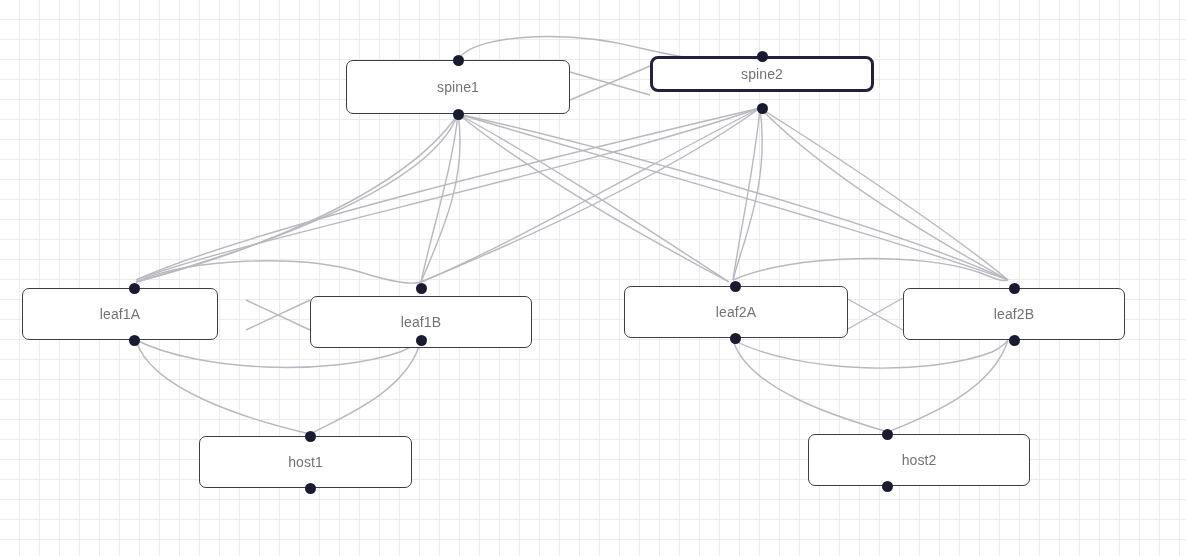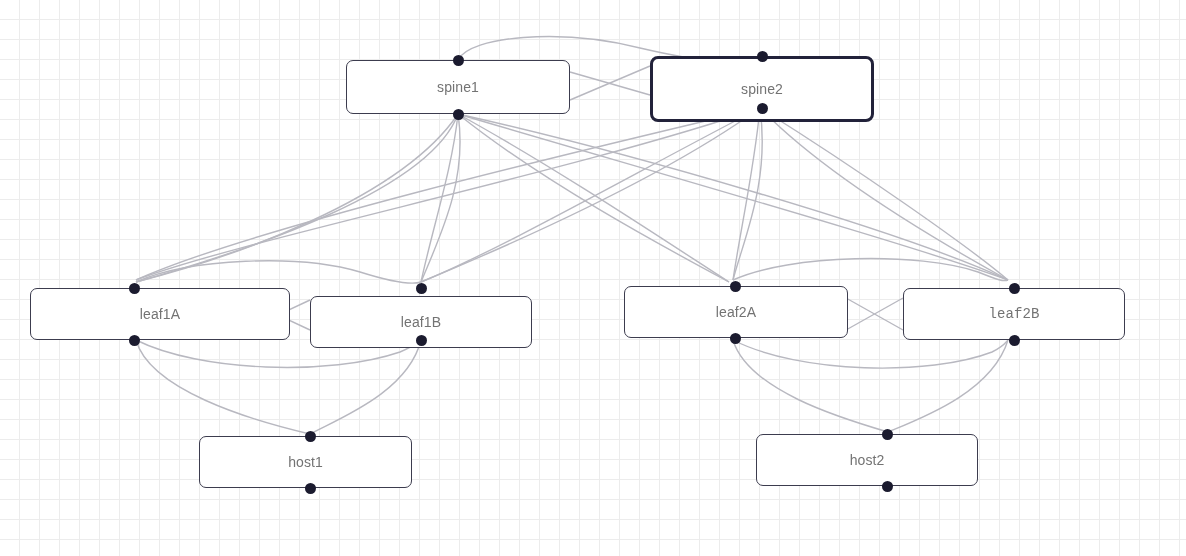--- a/index.html
+++ b/index.html
@@ -101,39 +101,39 @@
       <path d="M 733,340 C 800,374 930,376 992,352 C 1004,346 1006,342 1008,340" class="edge" stroke="#b8b8c0"></path>
       <path d="M 136,340 C 150,390 250,420 310,434" class="edge" stroke="#b8b8c0"></path>
       <path d="M 421,340 C 408,392 340,418 310,434" class="edge" stroke="#b8b8c0"></path>
       <path d="M 733,340 C 748,390 840,418 888,432" class="edge" stroke="#b8b8c0"></path>
       <path d="M 1008,340 C 992,392 922,418 888,432" class="edge" stroke="#b8b8c0"></path>
     </svg>
   <div id="node-layer">
       <div class="node" style="left: 346px; top: 60px; width: 224px; height: 54px;">
         <span class="node-label">spine1</span>
       </div>
-      <div class="node selected" style="left: 650px; top: 56px; width: 224px; height: 66px;">
+      <div class="node selected" style="left: 650px; top: 56px; width: 224px; height: 36px;">
         <span class="node-label">spine2</span>
       </div>
-      <div class="node" style="left: 22px; top: 288px; width: 260px; height: 52px; margin-left: 8px;">
+      <div class="node" style="left: 22px; top: 288px; width: 196px; height: 52px;">
         <span class="node-label">leaf1A</span>
       </div>
       <div class="node" style="left: 310px; top: 296px; width: 222px; height: 52px;">
         <span class="node-label">leaf1B</span>
       </div>
       <div class="node" style="left: 624px; top: 286px; width: 224px; height: 52px;">
         <span class="node-label">leaf2A</span>
       </div>
-      <div class="node" style="left: 903px; top: 288px; width: 222px; height: 52px; font-family: Liberation Mono, monospace;">
+      <div class="node" style="left: 903px; top: 288px; width: 222px; height: 52px;">
         <span class="node-label">leaf2B</span>
       </div>
       <div class="node" style="left: 199px; top: 436px; width: 213px; height: 52px; justify-content: center;">
         <span class="node-label">host1</span>
       </div>
-      <div class="node" style="left: 756px; top: 434px; width: 222px; height: 52px;">
+      <div class="node" style="left: 808px; top: 434px; width: 222px; height: 52px;">
         <span class="node-label">host2</span>
       </div>
     </div>
   <div id="port-layer">
       <div class="port" style="left: 458px; top: 60px; background: rgb(27, 27, 47);"></div>
       <div class="port" style="left: 458px; top: 114px; background: rgb(27, 27, 47);"></div>
       <div class="port" style="left: 762px; top: 56px; background: rgb(27, 27, 47);"></div>
       <div class="port" style="left: 762px; top: 108px; background: rgb(27, 27, 47);"></div>
       <div class="port" style="left: 134px; top: 288px; background: rgb(27, 27, 47);"></div>
       <div class="port" style="left: 134px; top: 340px; background: rgb(27, 27, 47);"></div>

